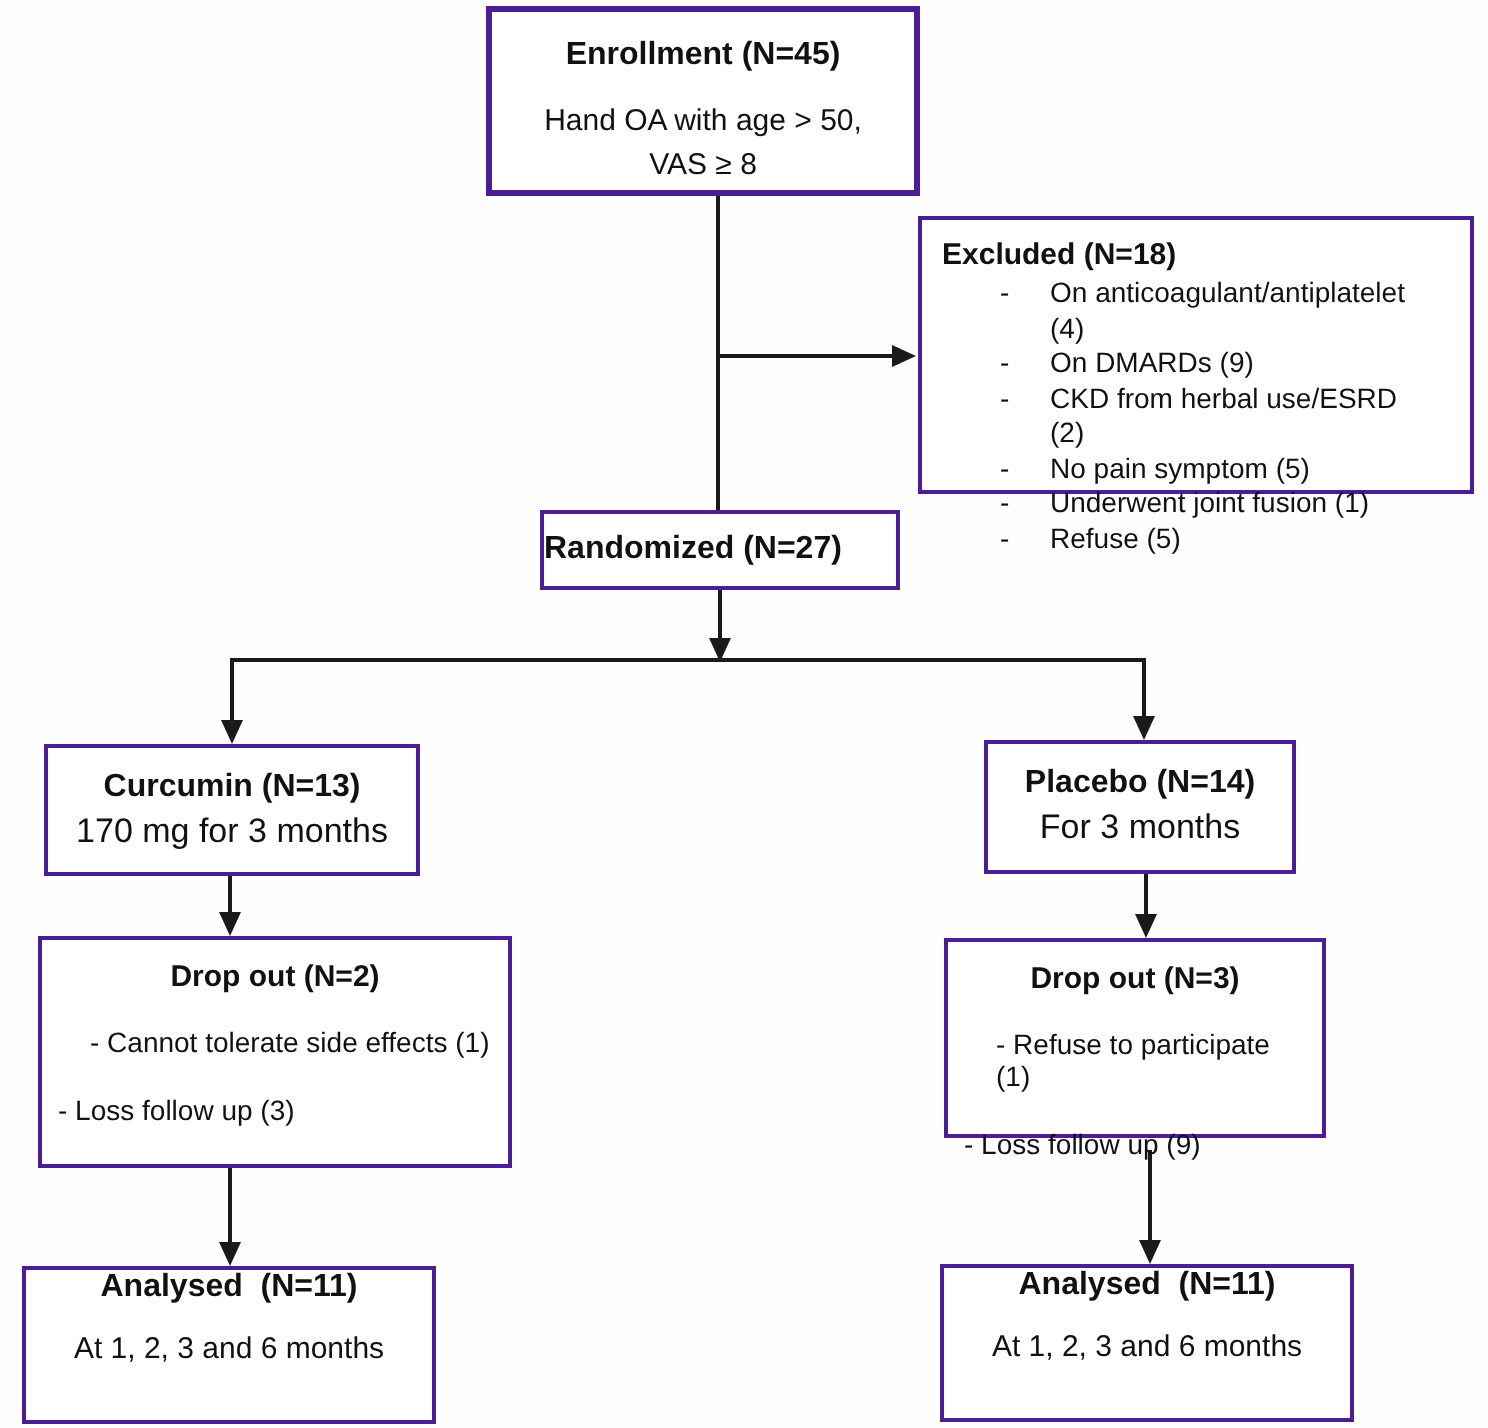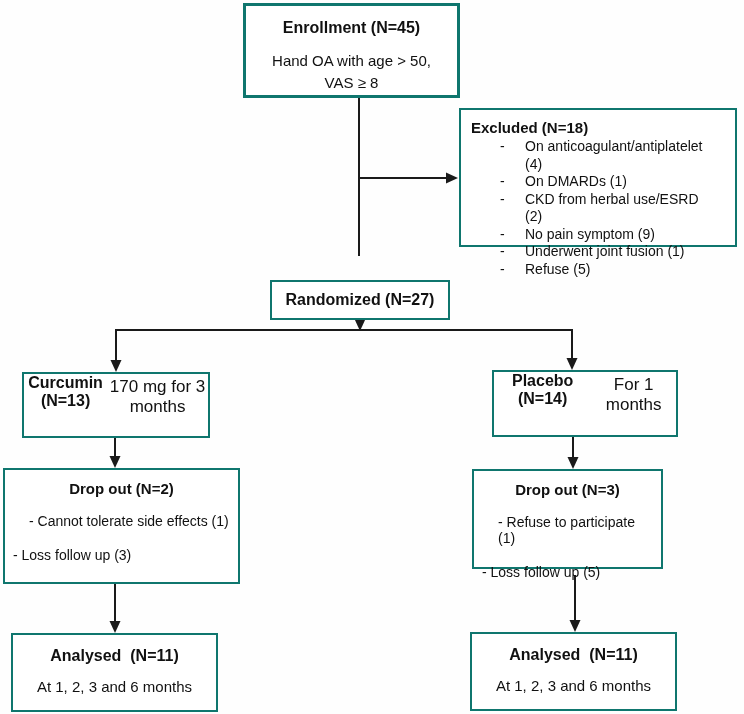--- a/index.html
+++ b/index.html
@@ -20,21 +20,21 @@
     position: absolute;
     left: 0;
     top: 0;
     width: 744px;
     height: 714px;
   }
   .box {
     position: absolute;
     box-sizing: border-box;
     background: #ffffff;
-    border: 2px solid #0f766e;
+    border: 2px solid #4c1d95;
   }
   .pre { white-space: pre; }
 
   
   .box.enrollment {
     left: 243px; top: 3px; width: 217px; height: 95px;
     border-width: 3px;
     text-align: center;
     padding-top: 13px;
   }
@@ -56,49 +56,49 @@
   .ex-row {
     display: flex; font-size: 14px; line-height: 17.5px;
   }
   .ex-dash {
     margin-left: 29px; width: 25px; flex: 0 0 25px;
   }
 
   
   .box.randomized {
     left: 270px; top: 255px; width: 180px; height: 40px;
-    display: flex; align-items: center; justify-content: center;
-    font-weight: bold; font-size: 16px; margin-top: 25px;
+    display: flex; align-items: center; justify-content: flex-start;
+    font-weight: bold; font-size: 16px;
   }
 
   
   .box.arm {
     text-align: center;
-    display: flex; flex-direction: row; justify-content: center;
+    display: flex; flex-direction: column; justify-content: center;
   }
   .box.arm-curcumin { left: 22px; top: 372px; width: 188px; height: 66px; }
-  .box.arm-placebo  { left: 492px; top: 370px; width: 186px; height: 67px; }
+  .box.arm-placebo  { left: 492px; top: 370px; width: 156px; height: 67px; }
   .box.arm .box-title { font-weight: bold; font-size: 16px; }
   .box.arm .box-sub   { font-size: 17px; margin-top: 3px; }
 
   
   .box.dropout { padding: 10px 8px 0 8px; }
-  .box.dropout-curcumin { left: 3px;   top: 468px; width: 237px; height: 116px; }
+  .box.dropout-curcumin { left: 19px;   top: 468px; width: 237px; height: 116px; }
   .box.dropout-placebo  { left: 472px; top: 469px; width: 191px; height: 100px; }
   .box.dropout .box-title {
     font-weight: bold; font-size: 15px; text-align: center;
   }
   .box.dropout .drop-item {
     font-size: 14px; text-align: left; margin-top: 18px;
   }
   .box.dropout .drop-item.first { margin-top: 16px; margin-left: 16px; }
 
   
   .box.analysed {
-    text-align: center; padding-top: 12px;
+    text-align: center; padding-top: 0;
   }
   .box.analysed-curcumin { left: 11px;  top: 633px; width: 207px; height: 79px; }
   .box.analysed-placebo  { left: 470px; top: 632px; width: 207px; height: 79px; }
   .box.analysed .box-title { font-weight: bold; font-size: 16px; }
   .box.analysed .box-sub   { font-size: 15px; margin-top: 13px; }
 
   .connectors line { stroke: #1a1a1a; stroke-width: 2; }
   .connectors polygon { fill: #1a1a1a; }
 </style>
 </head>
@@ -146,29 +146,29 @@
   </div>
 
   <div class="box excluded">
     <div class="box-title">Excluded (N=18)</div>
     <div class="ex-row">
       <span class="ex-dash">-</span>
       <span>On anticoagulant/antiplatelet (4)</span>
     </div>
     <div class="ex-row">
       <span class="ex-dash">-</span>
-      <span>On DMARDs (1)</span>
+      <span>On DMARDs (9)</span>
     </div>
     <div class="ex-row">
       <span class="ex-dash">-</span>
       <span>CKD from herbal use/ESRD (2)</span>
     </div>
     <div class="ex-row">
       <span class="ex-dash">-</span>
-      <span>No pain symptom (9)</span>
+      <span>No pain symptom (5)</span>
     </div>
     <div class="ex-row">
       <span class="ex-dash">-</span>
       <span>Underwent joint fusion (1)</span>
     </div>
     <div class="ex-row">
       <span class="ex-dash">-</span>
       <span>Refuse (5)</span>
     </div>
   </div>
@@ -177,33 +177,33 @@
     <span>Randomized (N=27)</span>
   </div>
 
   <div class="box arm arm-curcumin">
     <div class="box-title">Curcumin (N=13)</div>
     <div class="box-sub">170 mg for 3 months</div>
   </div>
 
   <div class="box arm arm-placebo">
     <div class="box-title">Placebo (N=14)</div>
-    <div class="box-sub">For 1 months</div>
+    <div class="box-sub">For 3 months</div>
   </div>
 
   <div class="box dropout dropout-curcumin">
     <div class="box-title">Drop out (N=2)</div>
     <div class="drop-item first">- Cannot tolerate side effects (1)</div>
     <div class="drop-item">- Loss follow up (3)</div>
   </div>
 
   <div class="box dropout dropout-placebo">
     <div class="box-title">Drop out (N=3)</div>
     <div class="drop-item first">- Refuse to participate (1)</div>
-    <div class="drop-item">- Loss follow up (5)</div>
+    <div class="drop-item">- Loss follow up (9)</div>
   </div>
 
   <div class="box analysed analysed-curcumin">
     <div class="box-title pre">Analysed  (N=11)</div>
     <div class="box-sub">At 1, 2, 3 and 6 months</div>
   </div>
 
   <div class="box analysed analysed-placebo">
     <div class="box-title pre">Analysed  (N=11)</div>
     <div class="box-sub">At 1, 2, 3 and 6 months</div>

